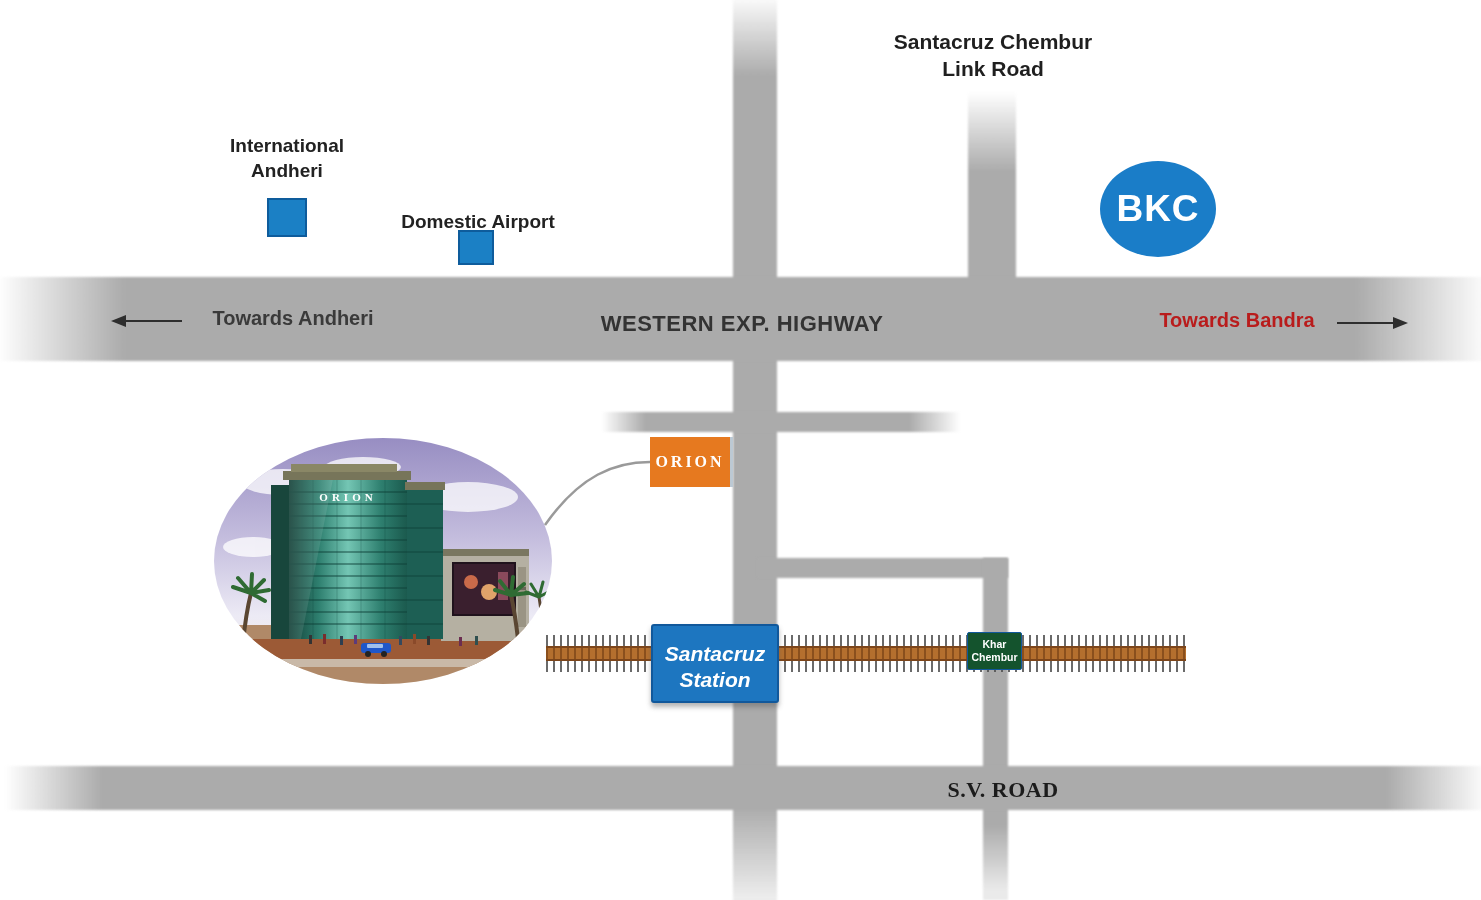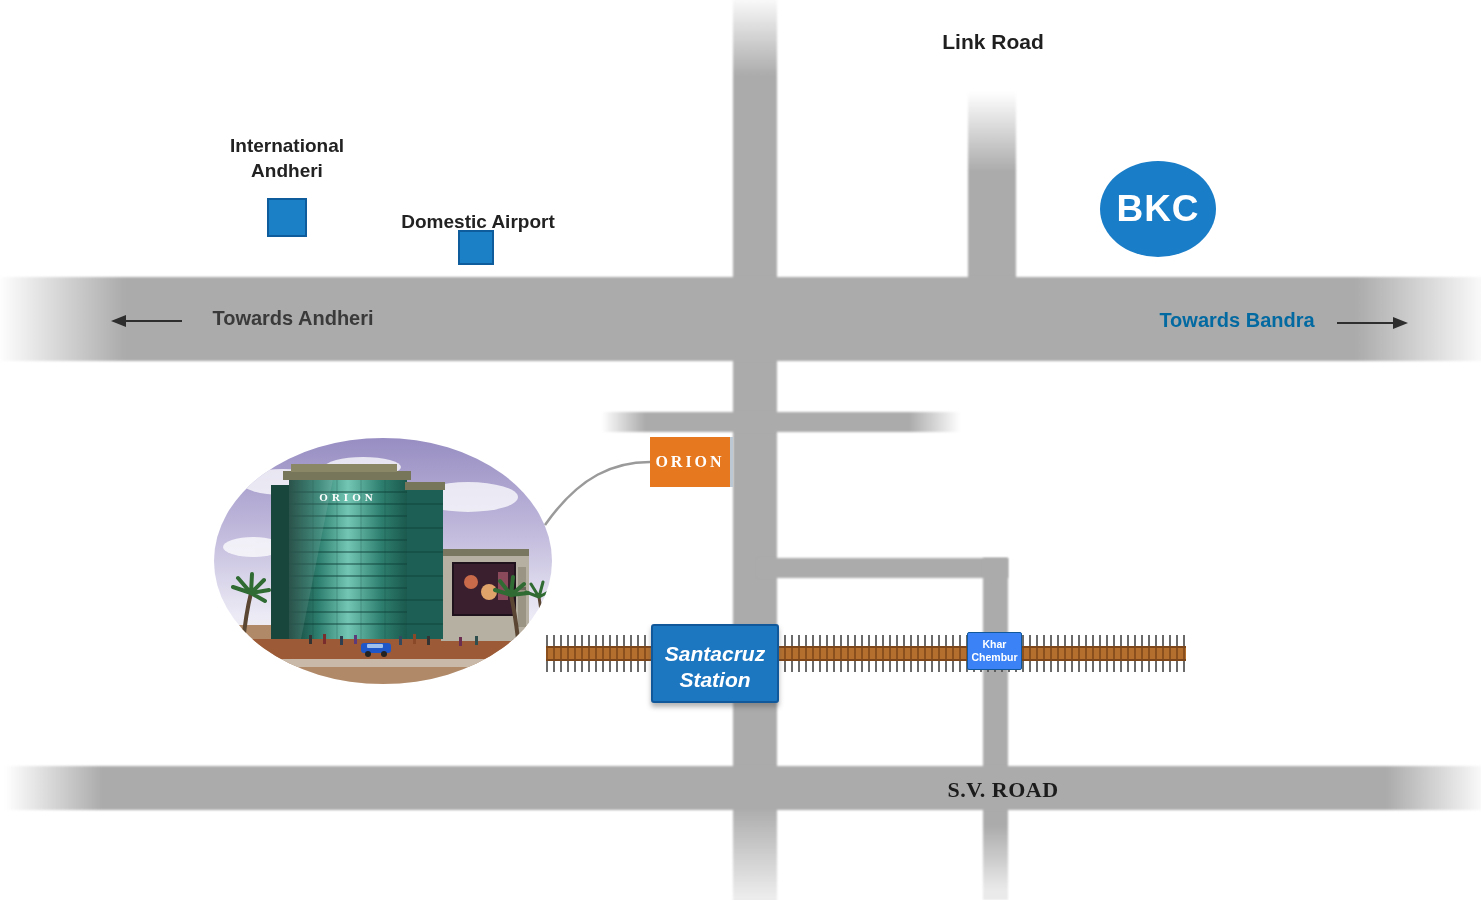--- a/index.html
+++ b/index.html
@@ -22,21 +22,21 @@
     background:linear-gradient(180deg, #ababab 0%, #ababab 78%, rgba(171,171,171,0.25) 97%); }
   #road-sv    { left:-10px; top:766px; width:1501px; height:44px;
     background:linear-gradient(90deg, rgba(171,171,171,0) 1%, #ababab 7.5%, #ababab 93%, rgba(171,171,171,0.05) 99.5%); }
 
   .lbl { position:absolute; color:#1f1f1f; font-weight:bold; text-align:center; white-space:nowrap; }
   #lbl-linkroad { left:993px; top:28px; transform:translateX(-50%); font-size:21px; line-height:27px; }
   #lbl-intl     { left:287px; top:133px; transform:translateX(-50%); font-size:19px; line-height:25px; color:#222; }
   #lbl-dom      { left:478px; top:191px; transform:translateX(-50%); font-size:19px; color:#222;margin-top:20px; }
   #lbl-weh      { left:742px; top:311px; transform:translateX(-50%); font-size:22px; color:#333; letter-spacing:0.5px; }
   #lbl-andheri  { left:293px; top:307px; transform:translateX(-50%); font-size:20px; color:#3a3a3a; }
-  #lbl-bandra   { left:1237px; top:309px; transform:translateX(-50%); font-size:20px; color:#0369a1; }
+  #lbl-bandra   { left:1237px; top:309px; transform:translateX(-50%); font-size:20px; color:#b91c1c; }
   #lbl-svroad   { left:1003px; top:777px; transform:translateX(-50%); font-size:22px; color:#1c1c1c; letter-spacing:0.5px;font-family:Liberation Serif, serif; }
 
   .sq { position:absolute; background:#1b80c5; border:2px solid #0e5c9c; }
   #sq-intl { left:267px; top:198px; width:36px; height:35px; }
   #sq-dom  { left:458px; top:230px; width:32px; height:31px; }
 
   #bkc { position:absolute; left:1100px; top:161px; width:116px; height:96px;
     background:#1a7dc8; border-radius:50%; color:#fff; font-weight:bold;
     font-size:37px; line-height:96px; text-align:center; letter-spacing:1px; }
 
@@ -57,21 +57,21 @@
     background:repeating-linear-gradient(90deg, rgba(80,80,80,0.85) 0 2px, rgba(0,0,0,0) 2px 7px); }
   #rail-band { position:absolute; left:0; right:0; top:11px; height:15px; box-sizing:border-box;
     background:repeating-linear-gradient(90deg, rgba(96,48,12,0.5) 0 2px, rgba(0,0,0,0) 2px 7px), linear-gradient(#b46f2e,#b46f2e);
     border-top:2px solid #7c451a; border-bottom:2px solid #7c451a; }
 
   #station-sign { position:absolute; left:651px; top:624px; width:124px; height:60px;
     background:#1d76c0; border:2px solid #11589b; border-radius:3px;
     box-shadow:0 4px 5px rgba(90,90,90,0.45);
     color:#fff; font-weight:bold; font-size:21px; line-height:26px; text-align:center; padding-top:15px; box-sizing:content-box;font-style:italic; }
   #subway-sign { position:absolute; left:967px; top:632px; width:55px; height:38px;
-    background:#3b82f6; border:1px solid #11589b; border-radius:2px;
+    background:#14532d; border:1px solid #11589b; border-radius:2px;
     color:#fff; font-weight:bold; font-size:10.5px; line-height:13px; text-align:center; padding-top:5px; box-sizing:border-box; }
 
   #leader-svg { position:absolute; left:520px; top:440px; }
   #building-svg { position:absolute; left:213px; top:437px; }
 </style>
 </head>
 <body>
 
 <div id="map">
 
@@ -174,36 +174,38 @@
   <svg id="leader-svg" width="140" height="100" viewBox="0 0 140 100">
     <path d="M25 85 C60 35 95 22 130 22" stroke="#9a9a9a" stroke-width="2.5" fill="none"></path>
   </svg>
 
   <div id="rail">
     <div id="rail-ties"></div>
     <div id="rail-band"></div>
   </div>
 
   <div class="lbl" id="lbl-linkroad">
+    <div>Santacruz Chembur</div>
     <div>Link Road</div>
   </div>
   <div class="lbl" id="lbl-intl">
     <div>International</div>
     <div>Andheri</div>
   </div>
   <div class="lbl" id="lbl-dom">Domestic Airport</div>
 
   <div class="sq" id="sq-intl"></div>
   <div class="sq" id="sq-dom"></div>
 
   <div id="bkc">BKC</div>
 
   <div class="arrow-line" id="arr-l-line"></div>
   <div class="arrow-head" id="arr-l-head"></div>
   <div class="lbl" id="lbl-andheri">Towards Andheri</div>
+  <div class="lbl" id="lbl-weh">WESTERN EXP. HIGHWAY</div>
   <div class="lbl" id="lbl-bandra">Towards Bandra</div>
   <div class="arrow-line" id="arr-r-line"></div>
   <div class="arrow-head" id="arr-r-head"></div>
 
   <div id="orion-box">ORION</div>
 
   <div id="station-sign">
     <div>Santacruz</div>
     <div>Station</div>
   </div>

